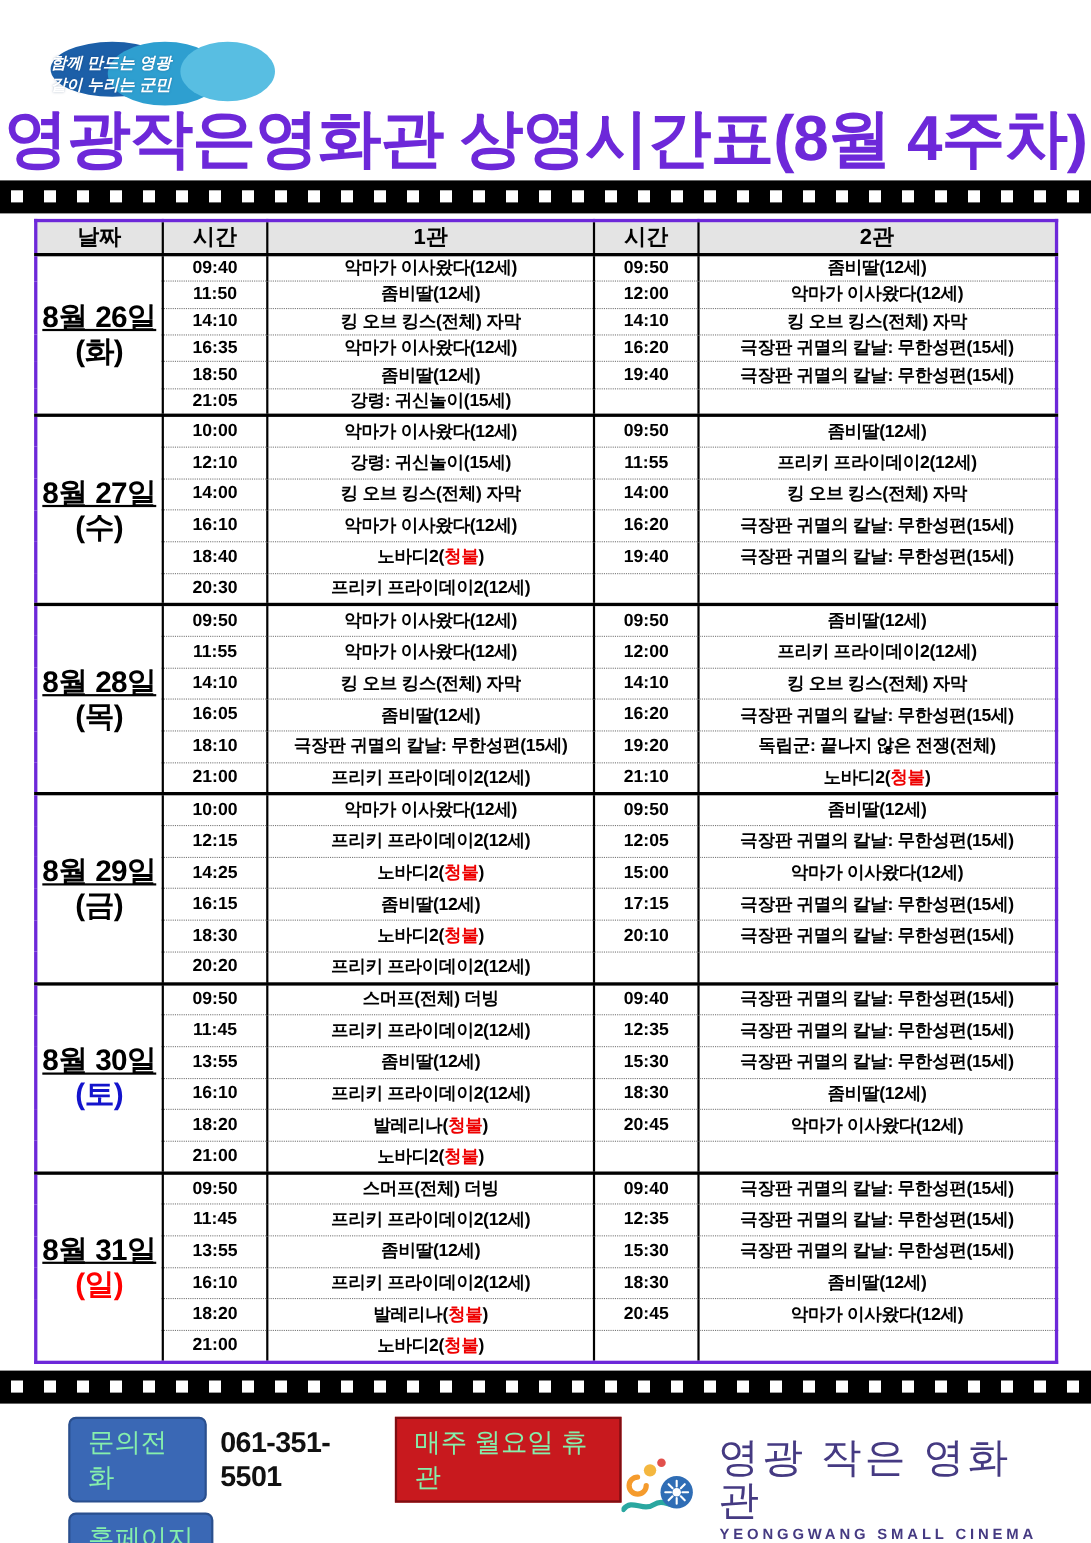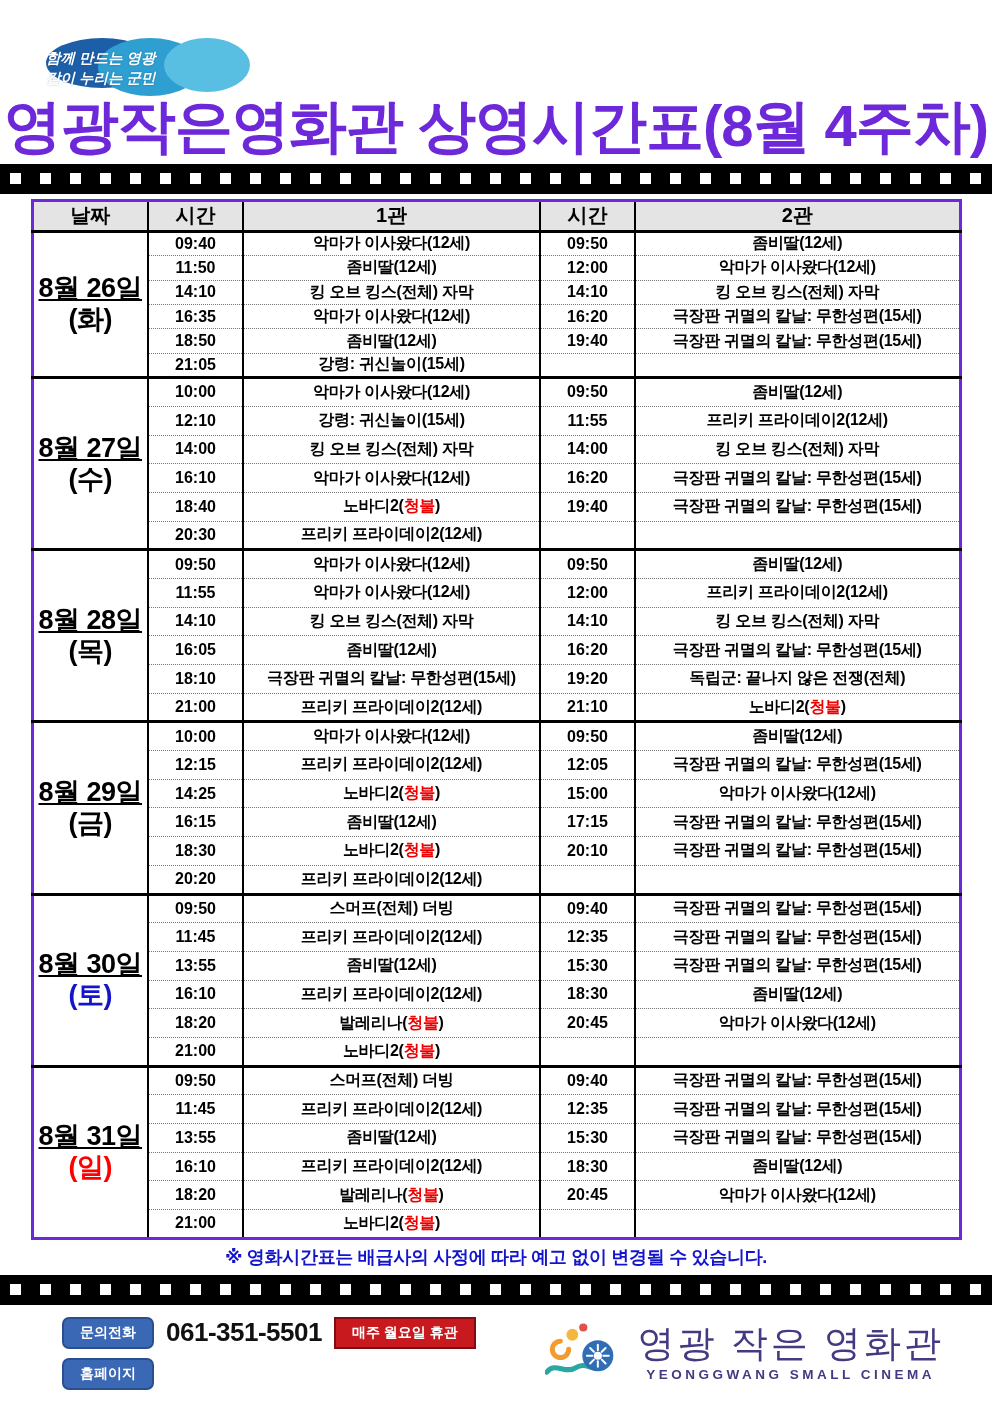--- a/index.html
+++ b/index.html
@@ -36,21 +36,21 @@
   td.date-cell .date-wd{line-height:1.15;}
   .adult{color:var(--adult-red,#EE0000);}
 
   
   .note{margin-top:5px;text-align:center;font-weight:bold;font-size:18px;color:var(--note-blue,#1414CC);letter-spacing:-0.3px;}
 
   
   .footer{margin-top:12px;display:flex;justify-content:space-between;align-items:center;padding:0 48px 0 62px;}
   .contact{display:flex;flex-direction:column;gap:9px;}
   .contact-row{display:flex;align-items:center;gap:12px;}
-  .badge{display:inline-block;color:#ffffff;font-weight:bold;font-size:14px;padding:5px 16px;border-radius:7px;}
+  .badge{display:inline-block;color:#86efac;font-weight:normal;font-size:24px;padding:5px 16px;border-radius:7px;}
   .badge.blue{background:var(--badge-blue,#3A68B5);border:2px solid #2A4F8E;}
   .badge.red{background:var(--badge-red,#C8191E);border:2.5px solid #7E0E12;border-radius:0;}
   .phone,.url{font-size:26px;font-weight:bold;color:#111;letter-spacing:-0.5px;}
   .cinema-logo{display:flex;align-items:center;gap:10px;}
   .cinema-text{display:flex;flex-direction:column;align-items:center;}
   .cinema-kr{font-size:37px;font-weight:400;color:var(--logo-purple,#453A82);letter-spacing:3px;line-height:1.05;}
   .cinema-en{font-size:13.5px;font-weight:bold;color:var(--logo-purple,#453A82);letter-spacing:3.5px;margin-top:3px;}
 </style>
 </head>
 <body>
@@ -337,21 +337,20 @@
         </tr>
         <tr>
           <td class="time-cell">21:00</td>
           <td class="movie-cell">노바디2(<span class="adult">청불</span>)</td>
           <td class="time-cell"></td>
           <td class="movie-cell"></td>
         </tr>
       </tbody>
     </table>
 
-  <div class="note">※ 영화시간표는 배급사의 사정에 따라 예고 없이 변경될 수 있습니다.</div>
 
   <div class="strip">
       <div class="holes"></div>
     </div>
 
   <div class="footer">
     <div class="contact">
       <div class="contact-row">
         <span class="badge blue">문의전화</span>
         <span class="phone">061-351-5501</span>

